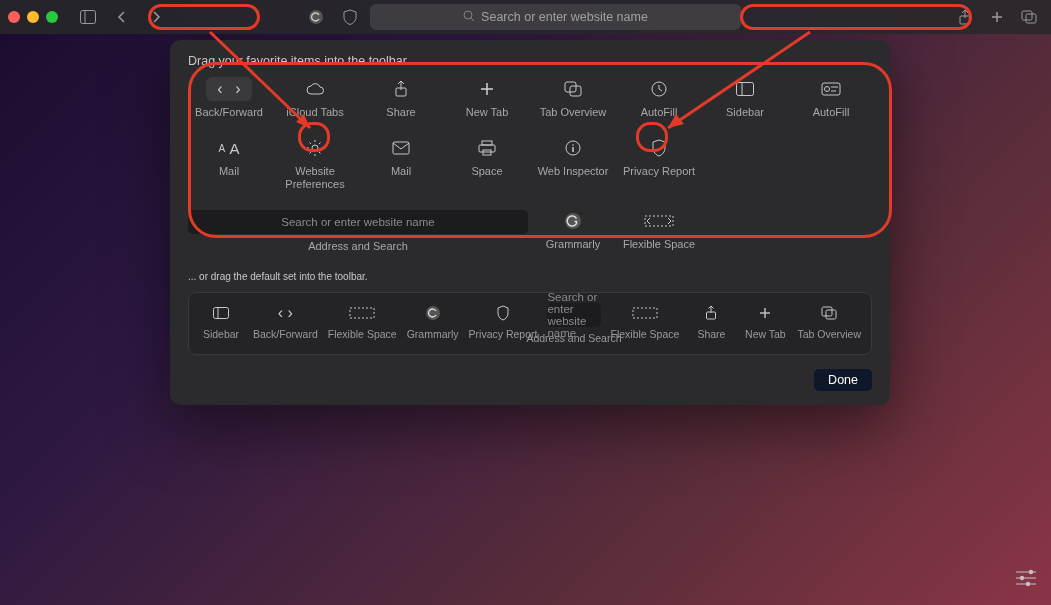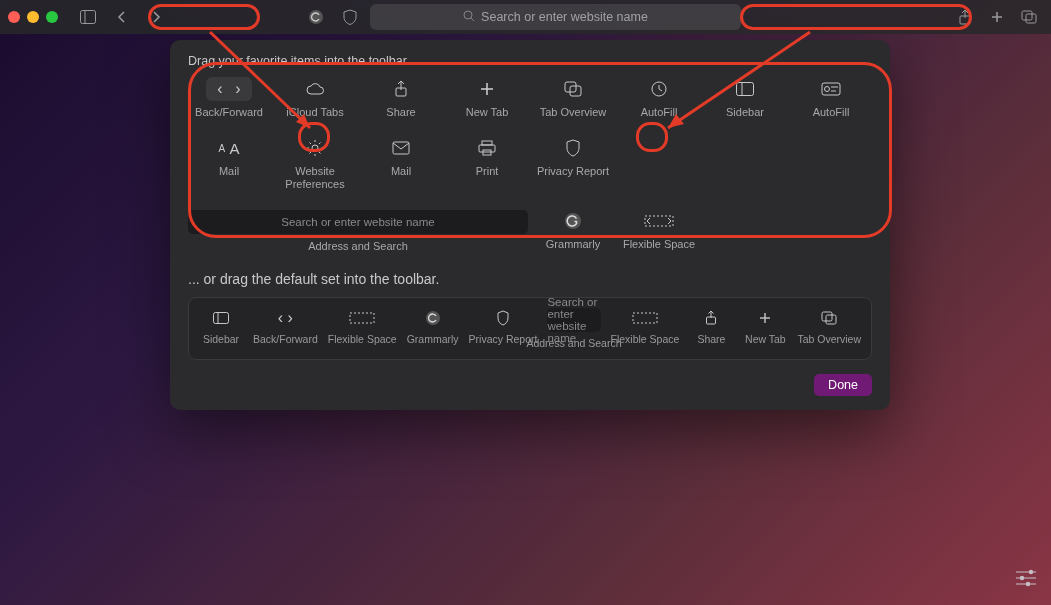--- a/index.html
+++ b/index.html
@@ -98,21 +98,21 @@
   .wide-cell .searchmini {
     width: 100%;
     height: 24px;
     background:#1c1c1e;
     border-radius:5px;
     display:flex; align-items:center; justify-content:center;
     color:#8a8a8c;
     font-size:11.5px;
   }
 
-  .subhead { font-size:14px; color:#c8c8ca; margin: 18px 0 10px 0; }
+  .subhead { font-size:10px; color:#c8c8ca; margin: 18px 0 10px 0; }
 
   .default-set {
     background:#242426;
     border:1px solid #3a3a3c;
     border-radius:8px;
     padding: 10px 10px 10px 10px;
     display:flex;
     align-items:flex-start;
     gap:10px;
   }
@@ -128,21 +128,21 @@
     height: 24px;
     background:#1c1c1e;
     border-radius:5px;
     display:flex; align-items:center; justify-content:center;
     color:#8a8a8c;
     font-size:11.5px;
   }
 
   .done-row { display:flex; justify-content:flex-end; margin-top:14px; }
   .done-btn {
-    background:#701a75;
+    background:#0f172a;
     color:#fff;
     font-size:12.5px;
     padding: 4px 14px;
     border:none;
     border-radius:5px;
   }
 
   .pill {
     background:#3a3a3c;
     border-radius:6px;
@@ -359,21 +359,31 @@
       <div class="lbl">Mail</div>
     </div>
     <div class="cell">
       <div class="ic">
         <svg width="18" height="16" viewBox="0 0 18 16">
             <rect x="4" y="1" width="10" height="4" fill="none" stroke="currentColor"></rect>
             <rect x="1" y="5" width="16" height="7" rx="1" fill="none" stroke="currentColor"></rect>
             <rect x="5" y="10" width="8" height="5" fill="none" stroke="currentColor"></rect>
           </svg>
       </div>
-      <div class="lbl">Print</div>
+      <div class="lbl">Space</div>
+    </div>
+    <div class="cell">
+      <div class="ic">
+        <svg width="16" height="16" viewBox="0 0 16 16">
+            <circle cx="8" cy="8" r="7" fill="none" stroke="currentColor"></circle>
+            <circle cx="8" cy="5" r="0.8" fill="currentColor"></circle>
+            <line x1="8" y1="7" x2="8" y2="12" stroke="currentColor" stroke-width="1.5"></line>
+          </svg>
+      </div>
+      <div class="lbl">Web Inspector</div>
     </div>
 
     <div class="cell">
       <div class="ic">
         <svg width="14" height="18" viewBox="0 0 14 18">
             <path d="M7 1 L13 3 V9 C13 13 10 16 7 17 C4 16 1 13 1 9 V3 Z" fill="none" stroke="currentColor"></path>
           </svg>
       </div>
       <div class="lbl">Privacy Report</div>
     </div>

